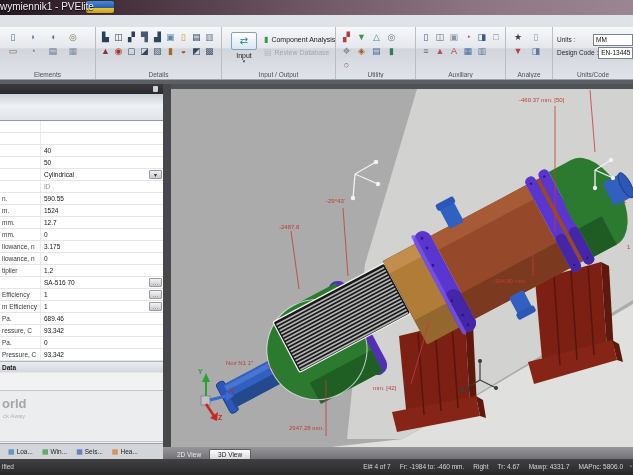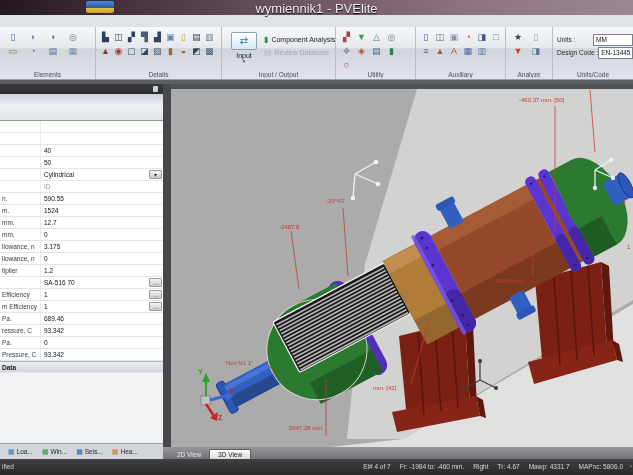--- a/index.html
+++ b/index.html
@@ -5,22 +5,22 @@
   html,body{margin:0;padding:0;background:#888;}
   #app{position:relative;width:633px;height:475px;overflow:hidden;
        font-family:"Liberation Sans",sans-serif;background:#dfe2e7;
        -webkit-font-smoothing:antialiased;}
   
   .titlebar{position:absolute;left:0;top:0;width:633px;height:15px;
     background:linear-gradient(90deg,#241720 0%,#4a3440 22%,#6e5664 48%,#8d7482 75%,#9c8694 100%);}
   .app-logo{position:absolute;left:86px;top:1px;width:28px;height:12px;border-radius:2px;
     background:linear-gradient(180deg,#4a8ad8 0%,#2a5ca8 55%,#e8c83a 56%,#c8a020 100%);
     box-shadow:0 0 1px #000;}
-  .title-text{position:absolute;left:0;top:1px;width:100%;text-align:center;
-    font-size:13px;color:#f2eef2;text-shadow:0 1px 1px #000;}
+  .title-text{position:absolute;left:0;top:1px;width:100%;
+    font-size:10px;color:#f2eef2;text-shadow:0 1px 1px #000;}
   
   .menubar{position:absolute;left:0;top:15px;width:633px;height:12px;background:linear-gradient(#2a2a2c,#1b1b1d);
     color:#e8e8e8;font-size:7.5px;}
   .menu-items{position:absolute;left:0;top:0;height:12px;display:flex;align-items:center;}
   .menu-item{padding:0 8px;height:12px;line-height:12px;cursor:default;}
   .menu-item:first-child{margin-left:-4px;}
   .menu-right{position:absolute;right:0;top:0;height:12px;line-height:12px;color:#d8d8dc;
     display:flex;gap:4px;padding-right:0;width:34px;overflow:hidden;}
   .menu-right .chev{font-size:6px;}
   
@@ -313,20 +313,24 @@
           <div class="gcell gval">0</div>
         </div>
         <div class="grow k-plain">
           <div class="gcell glab">Pressure, C</div>
           <div class="gcell gval">93.342</div>
         </div>
         <div class="grow k-header">
           <div class="gcell glab">Data</div>
         </div>
       </div>
+    <div class="watermark">
+      <div class="wm-big">orld</div>
+      <div class="wm-small">ck Away</div>
+    </div>
     <div class="lp-tabs" id="lp-tabs">
         <div class="lp-tab">
           <div class="lp-ico" style="color: rgb(58, 122, 191);">▦</div>
           <div class="lp-lbl">Loa...</div>
         </div>
         <div class="lp-tab">
           <div class="lp-ico" style="color: rgb(47, 158, 68);">▦</div>
           <div class="lp-lbl">Win...</div>
         </div>
         <div class="lp-tab">

